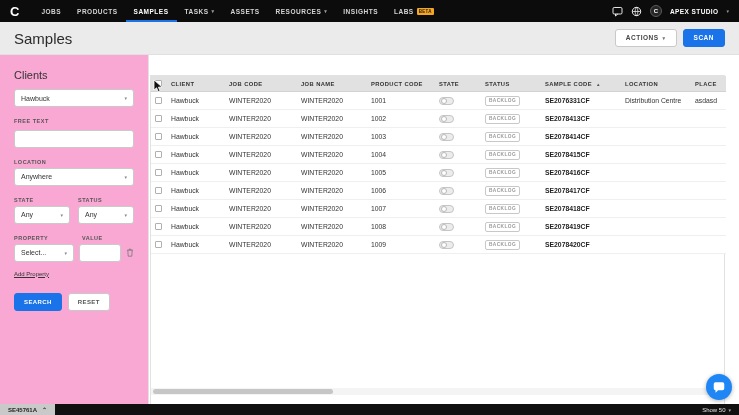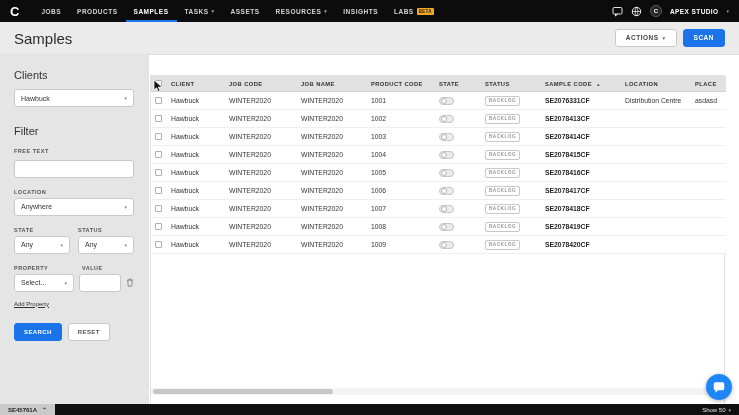--- a/index.html
+++ b/index.html
@@ -22,21 +22,21 @@
   
   .pagehead{position:absolute;top:22px;left:0;right:0;height:33px;background:#ebebeb;display:flex;align-items:center;padding:0 14px;border-bottom:1px solid #e0e0e0;}
   .page-title{font-size:15px;color:#2b2b2b;font-weight:400;}
   .head-actions{margin-left:auto;display:flex;gap:6px;align-items:center;}
   .btn{font-size:6.5px;font-weight:bold;letter-spacing:.5px;border-radius:3px;padding:5px 10px;display:flex;align-items:center;gap:4px;cursor:pointer;line-height:1;}
   .btn-outline{background:#fff;border:1px solid #c9c9c9;color:#444;}
   .btn-primary{background:#1a73e8;border:1px solid #1a73e8;color:#fff;}
   .btn .chev{font-size:5px;color:#777;}
 
   
-  .sidebar{position:absolute;top:55px;left:0;width:149px;height:349px;background:#e5e5e5;border-right:1px solid #e3e3e3;padding:14px 14px 0 14px;}
+  .sidebar{position:absolute;top:55px;left:0;width:149px;height:349px;background:#f9a8d4;border-right:1px solid #e3e3e3;padding:14px 14px 0 14px;}
   .side-heading{font-size:11px;color:#333;margin-bottom:8px;}
   .mt18{margin-top:18px;}
   .select{height:18px;border:1px solid #c9c9c9;border-radius:3px;display:flex;align-items:center;justify-content:space-between;padding:0 6px;font-size:7px;color:#333;background:#fff;cursor:pointer;}
   .select .chev{font-size:5px;color:#888;}
   .flabel{font-size:5.5px;font-weight:bold;color:#555;letter-spacing:.5px;margin:11px 0 3px;}
   .tinput{height:18px;border:1px solid #c9c9c9;border-radius:3px;width:100%;font-size:7px;padding:0 5px;color:#333;outline:none;background:#fff;}
   .row2{display:flex;gap:8px;}
   .col56{width:56px;}
   .proprow{display:flex;gap:5px;align-items:center;}
   .prop-select{width:60px;}
@@ -144,21 +144,20 @@
     </div>
   </div>
 
   <div class="sidebar">
     <div class="side-heading">Clients</div>
     <div class="select">
       <span>Hawbuck</span>
       <span class="chev">▾</span>
     </div>
 
-    <div class="side-heading mt18">Filter</div>
 
     <div class="flabel">FREE TEXT</div>
     <input class="tinput" value="" style="">
 
     <div class="flabel">LOCATION</div>
     <div class="select">
       <span>Anywhere</span>
       <span class="chev">▾</span>
     </div>
 

